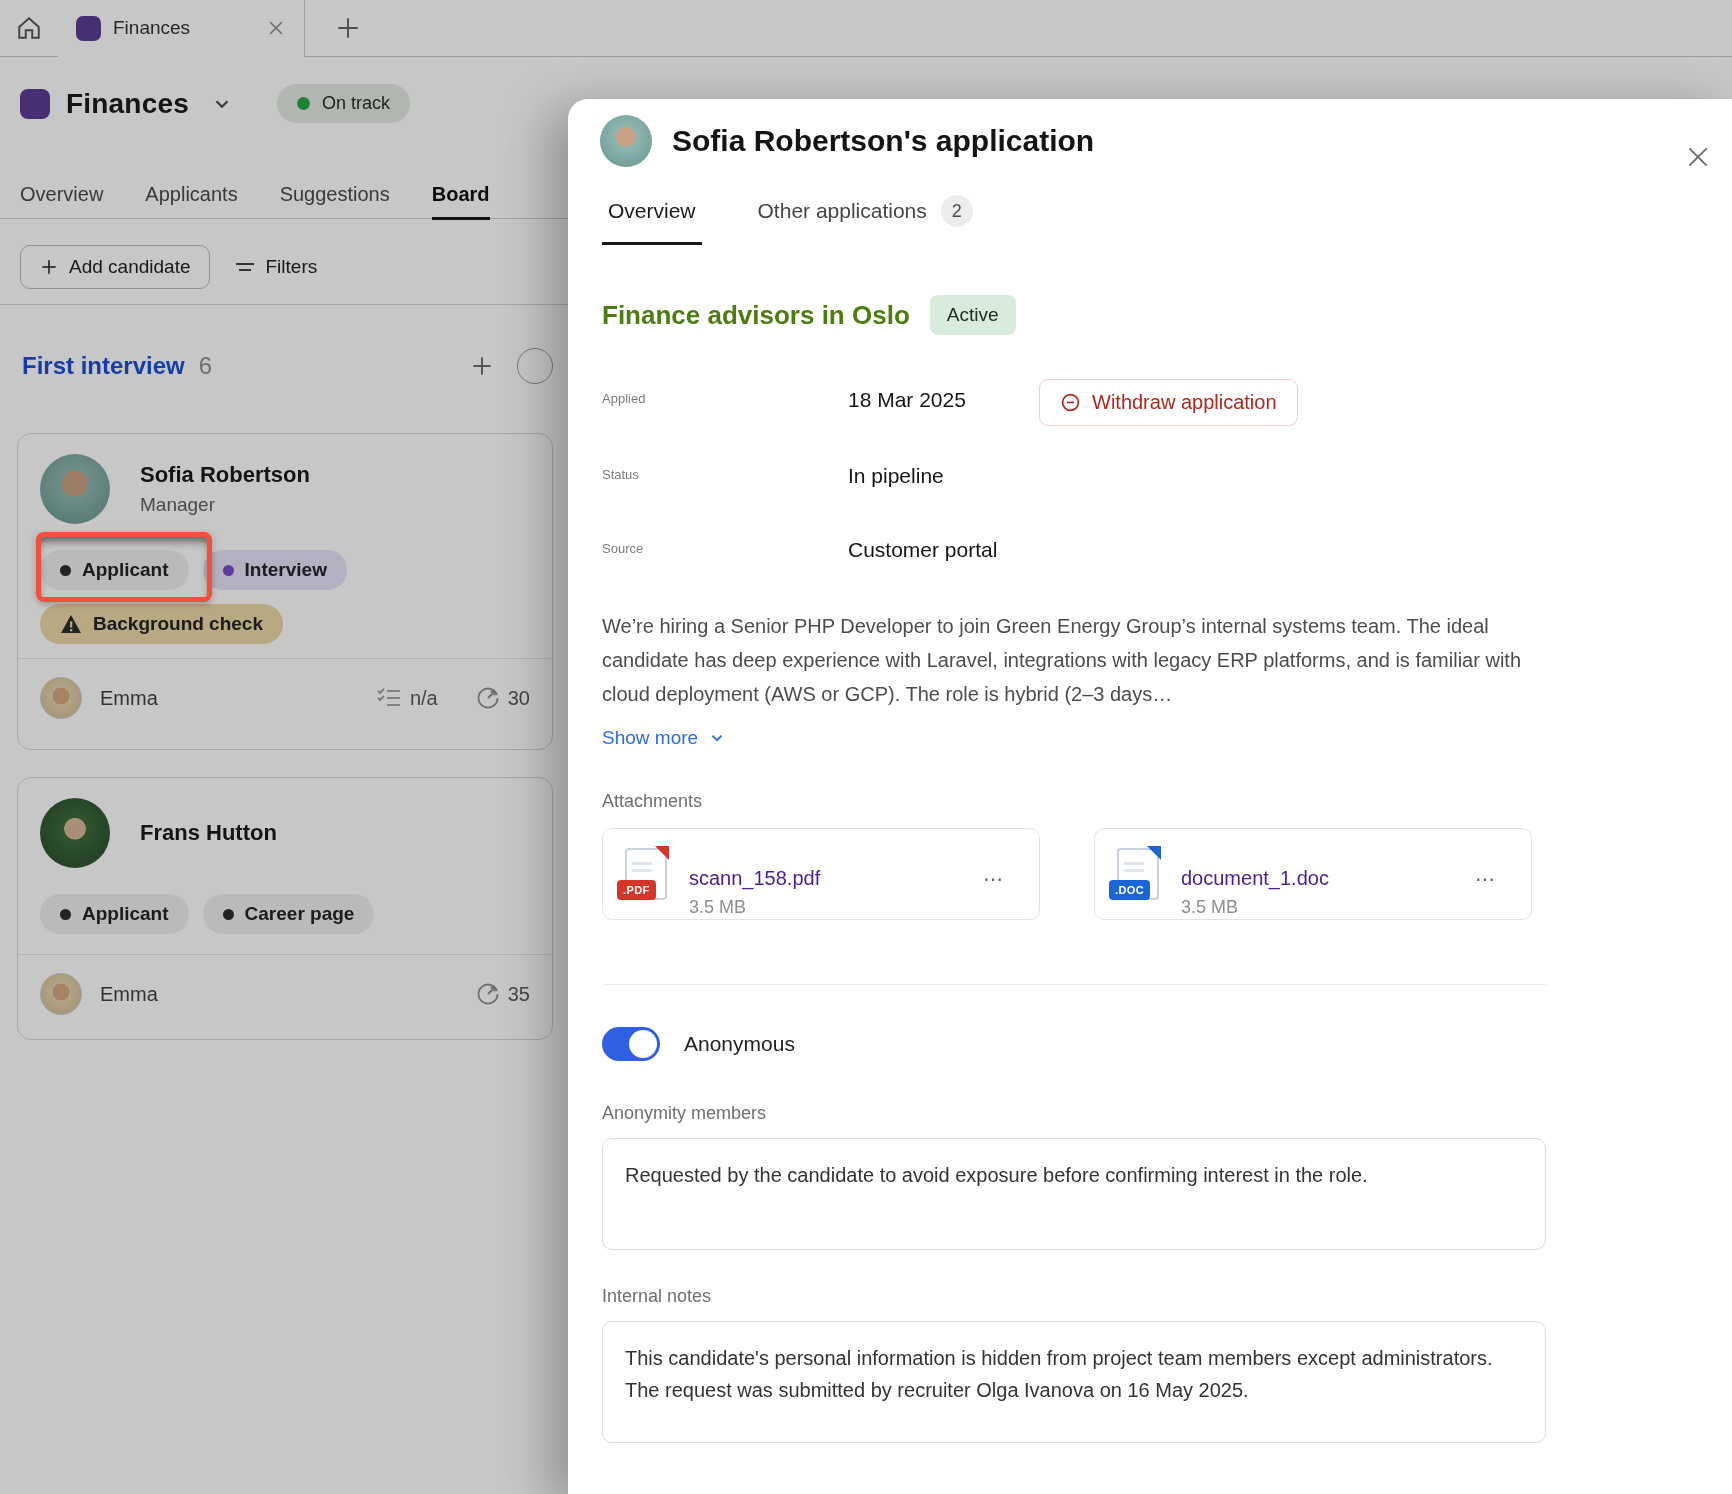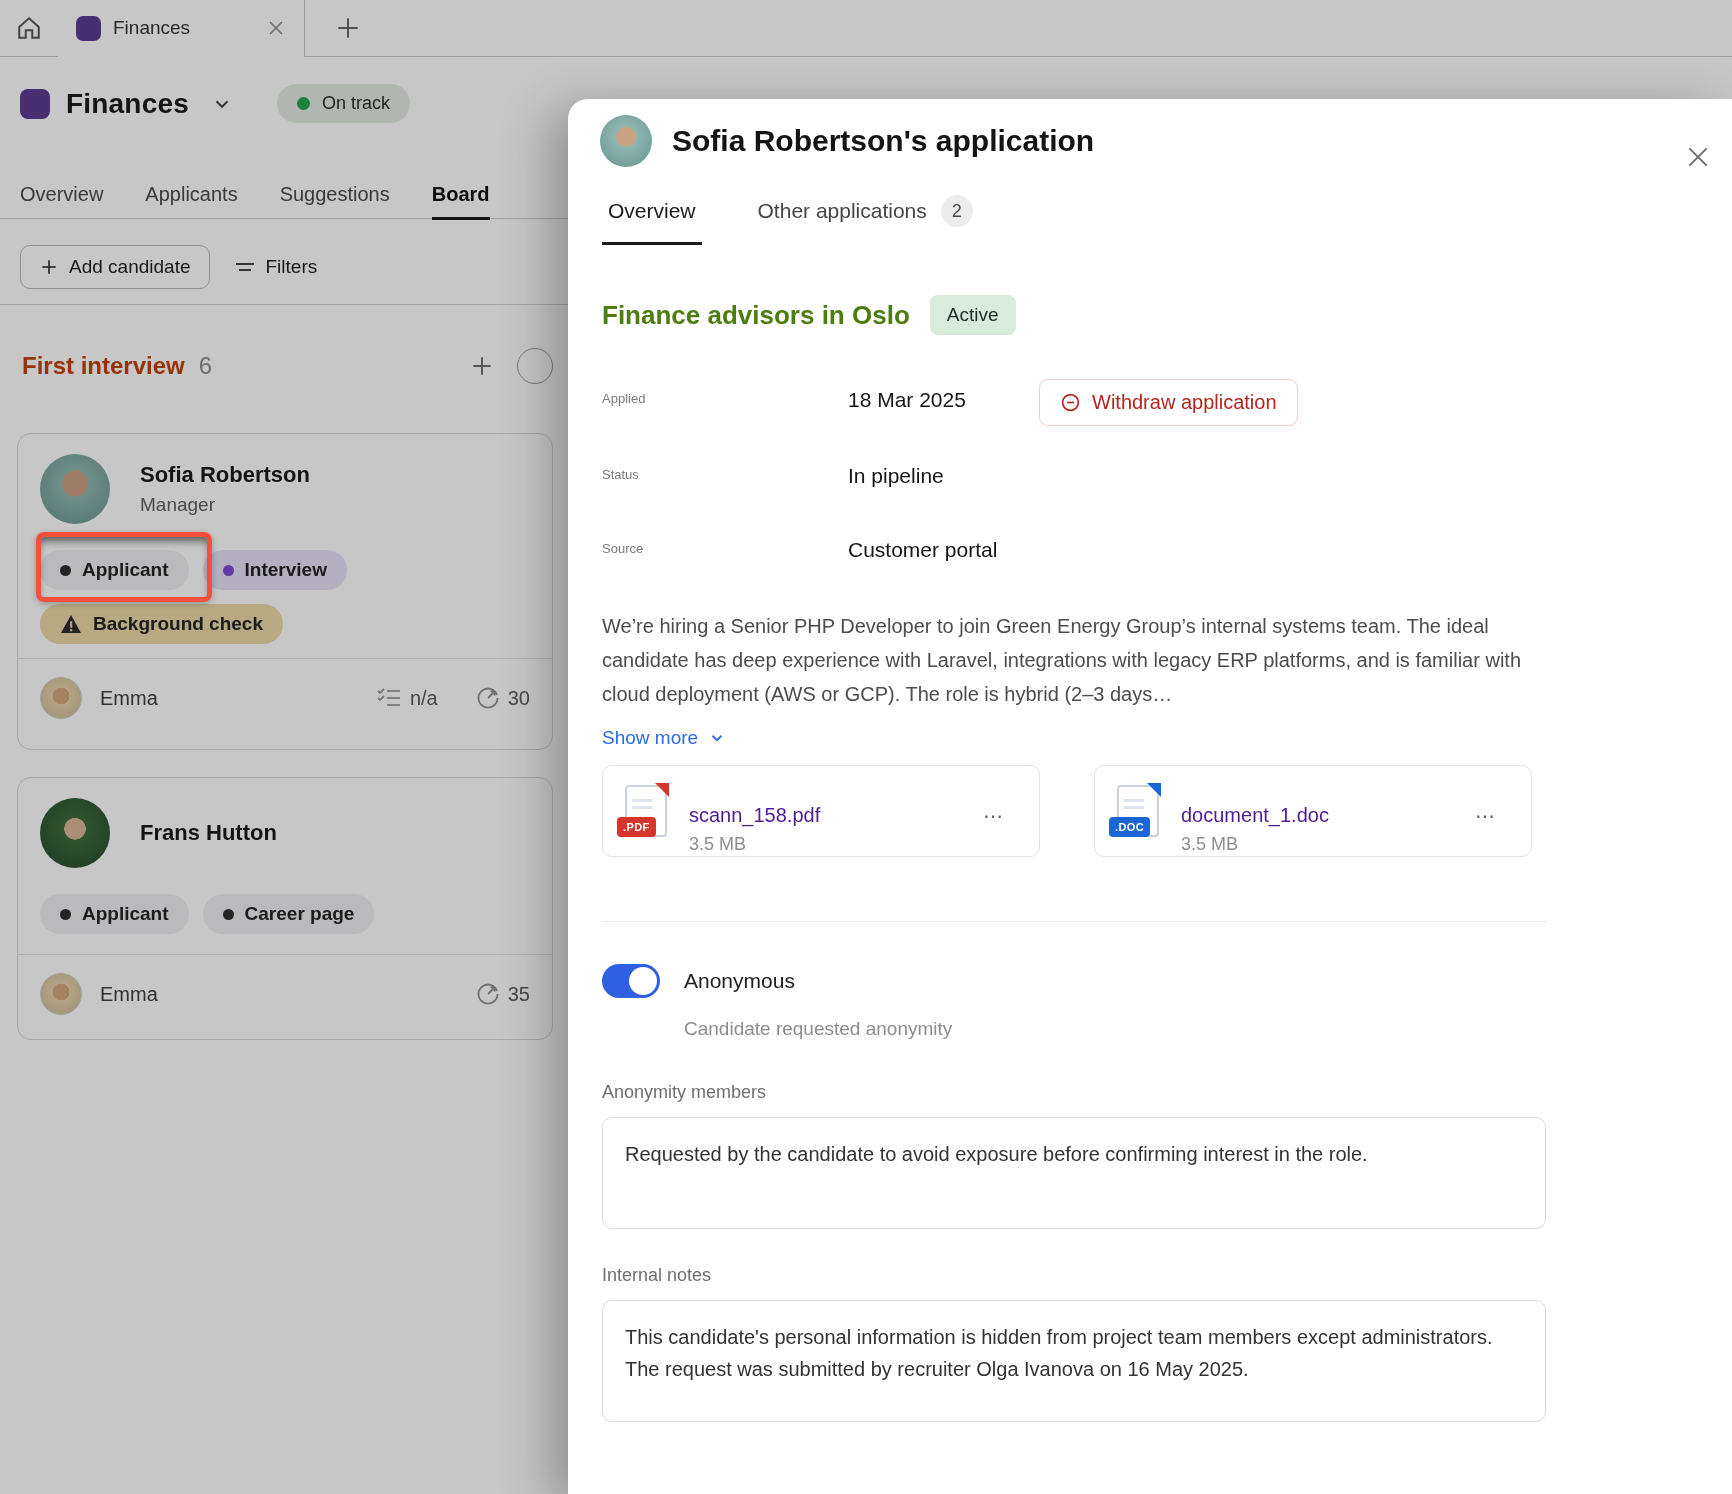--- a/index.html
+++ b/index.html
@@ -40,21 +40,21 @@
 
   .toolbar { position:absolute; left:20px; top:245px; display:flex; align-items:center; gap:24px; }
   .btn-outline { display:flex; align-items:center; gap:10px; border:1px solid #b9b9b9; border-radius:10px;
     background:#fff; padding:10px 18px; font-size:19px; color:#222; cursor:pointer;
     font-family:"Liberation Sans", sans-serif; }
   .btn-ghost { display:flex; align-items:center; gap:10px; border:none; background:none; font-size:19px;
     color:#222; cursor:pointer; font-family:"Liberation Sans", sans-serif; }
   .divider-2 { position:absolute; left:0; top:304px; width:100%; height:1px; background:#d4d4d4; }
 
   .col-header { position:absolute; left:22px; top:348px; width:531px; display:flex; align-items:center; }
-  .col-title { font-size:24px; font-weight:bold; color:#c2410c; }
+  .col-title { font-size:24px; font-weight:bold; color:#1d4ed8; }
   .col-count { font-size:24px; color:#8f8f8f; margin-left:14px; }
   .col-plus { margin-left:auto; margin-right:22px; }
   .col-circle { width:36px; height:36px; border-radius:50%; border:1.5px solid #9a9a9a; background:transparent; }
 
   .card { position:absolute; left:17px; width:536px; background:#fff; border:1px solid #d7d7d7;
     border-radius:14px; }
   .card-body { padding:20px 22px 14px 22px; }
   .person { display:flex; gap:30px; align-items:center; }
   .avatar-lg { width:70px; height:70px; border-radius:50%; flex:0 0 auto; }
   .av-sofia { background:radial-gradient(circle at 50% 42%, #caa183 24%, #8fb7b0 25%, #66948d 100%); }
@@ -380,20 +380,21 @@
 
     <div class="desc">We’re hiring a Senior PHP Developer to join Green Energy Group’s internal systems team. The ideal candidate has deep experience with Laravel, integrations with legacy ERP platforms, and is familiar with cloud deployment (AWS or GCP). The role is hybrid (2–3 days…</div>
 
     <button class="showmore">
       <span>Show more</span>
       <svg width="18" height="18" viewBox="0 0 24 24" fill="none" stroke="#2e6be6" stroke-width="2.4">
           <polyline points="6 9 12 15 18 9"></polyline>
         </svg>
     </button>
 
+    <div class="sec-label">Attachments</div>
 
     <div class="att-row">
       <div class="att-card">
         <span class="file-ico">
           <span class="file-page"></span>
           <span class="file-fold" style="border-top-color:#d63629;"></span>
           <span class="file-lines"></span>
           <span class="file-badge" style="background:#d63629;">.PDF</span>
         </span>
         <span class="att-meta">
@@ -418,21 +419,20 @@
     </div>
 
     <div class="m-div"></div>
 
     <div class="tog-row">
       <button class="toggle">
           <span class="knob"></span>
         </button>
       <span class="tog-label">Anonymous</span>
     </div>
-    <div class="tog-hint">Candidate requested anonymity</div>
 
     <div class="sec-label">Anonymity members</div>
     <div class="textbox tb1">Requested by the candidate to avoid exposure before confirming interest in the role.</div>
 
     <div class="sec-label" style="margin-top:36px;">Internal notes</div>
     <div class="textbox tb2">This candidate's personal information is hidden from project team members except administrators. The request was submitted by recruiter Olga Ivanova on 16 May 2025.</div>
 
   </div>
 </div>
 

